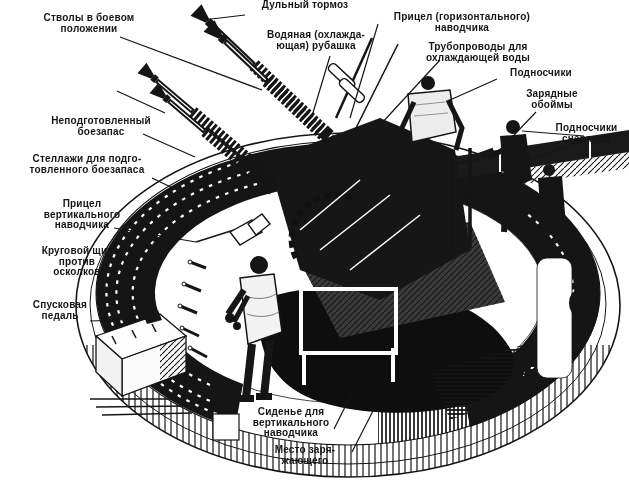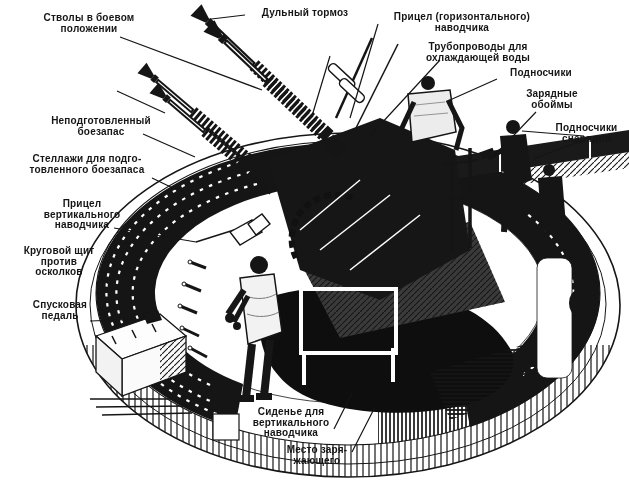--- a/index.html
+++ b/index.html
@@ -9,35 +9,35 @@
     padding-left:48px;
   }
   .art{position:absolute;left:0;top:0;}
   .callout{
     position:absolute;
     font-weight:bold;font-size:10px;line-height:10.5px;letter-spacing:.2px;
     color:#151515;text-align:center;white-space:pre-line;
   }
   
   .lbl-1 {left:20px;  top:13px;  width:138px;}
-  .lbl-2 {left:244px; top:8px;   width:122px;text-align:center;}
+  .lbl-2 {left:244px; top:0;   width:122px;text-align:center;}
   .lbl-3 {left:250px; top:30px;  width:132px;}
   .lbl-4 {left:368px; top:12px;  width:188px;}
   .lbl-5 {left:402px; top:42px;  width:152px;}
   .lbl-6 {left:488px; top:68px;  width:106px;}
   .lbl-7 {left:509px; top:89px;  width:86px;}
   .lbl-8 {left:544px; top:123px; width:85px;}
   .lbl-9 {left:8px;   top:65px;  width:146px;}
   .lbl-10{left:28px;  top:116px; width:146px;}
   .lbl-11{left:6px;   top:154px; width:162px;}
   .lbl-12{left:36px;  top:191px; width:92px;margin-top:8px;}
-  .lbl-13{left:6px;  top:246px; width:106px;}
+  .lbl-13{left:24px;  top:246px; width:106px;}
   .lbl-14{left:19px;  top:300px; width:82px;}
   .lbl-15{left:240px; top:407px; width:102px;}
-  .lbl-16{left:254px; top:445px; width:126px;}
+  .lbl-16{left:242px; top:445px; width:126px;}
 </style>
 </head>
 <body>
 
 <div class="stage">
 
   <svg class="art" width="629" height="487" viewBox="0 0 629 487">
     <defs>
       <pattern id="vhatch" width="6" height="12" patternUnits="userSpaceOnUse">
         <line x1="3" y1="0" x2="3" y2="12" stroke="#151515" stroke-width="1.2"></line>
@@ -267,20 +267,22 @@
              M114,228 L196,242
              M98,277 L128,296
              M90,321 L147,319
              M334,429 L352,393
              M352,452 L375,407"></path>
   </svg>
 
   <div class="callout lbl-1">Стволы в боевом
 положении</div>
   <div class="callout lbl-2">Дульный тормоз</div>
+  <div class="callout lbl-3">Водяная (охлажда-
+ющая) рубашка</div>
   <div class="callout lbl-4">Прицел (горизонтального)
 наводчика</div>
   <div class="callout lbl-5">Трубопроводы для
 охлаждающей воды</div>
   <div class="callout lbl-6">Подносчики</div>
   <div class="callout lbl-7">Зарядные
 обоймы</div>
   <div class="callout lbl-8">Подносчики
 снарядов</div>
   <div class="callout lbl-10">Неподготовленный

